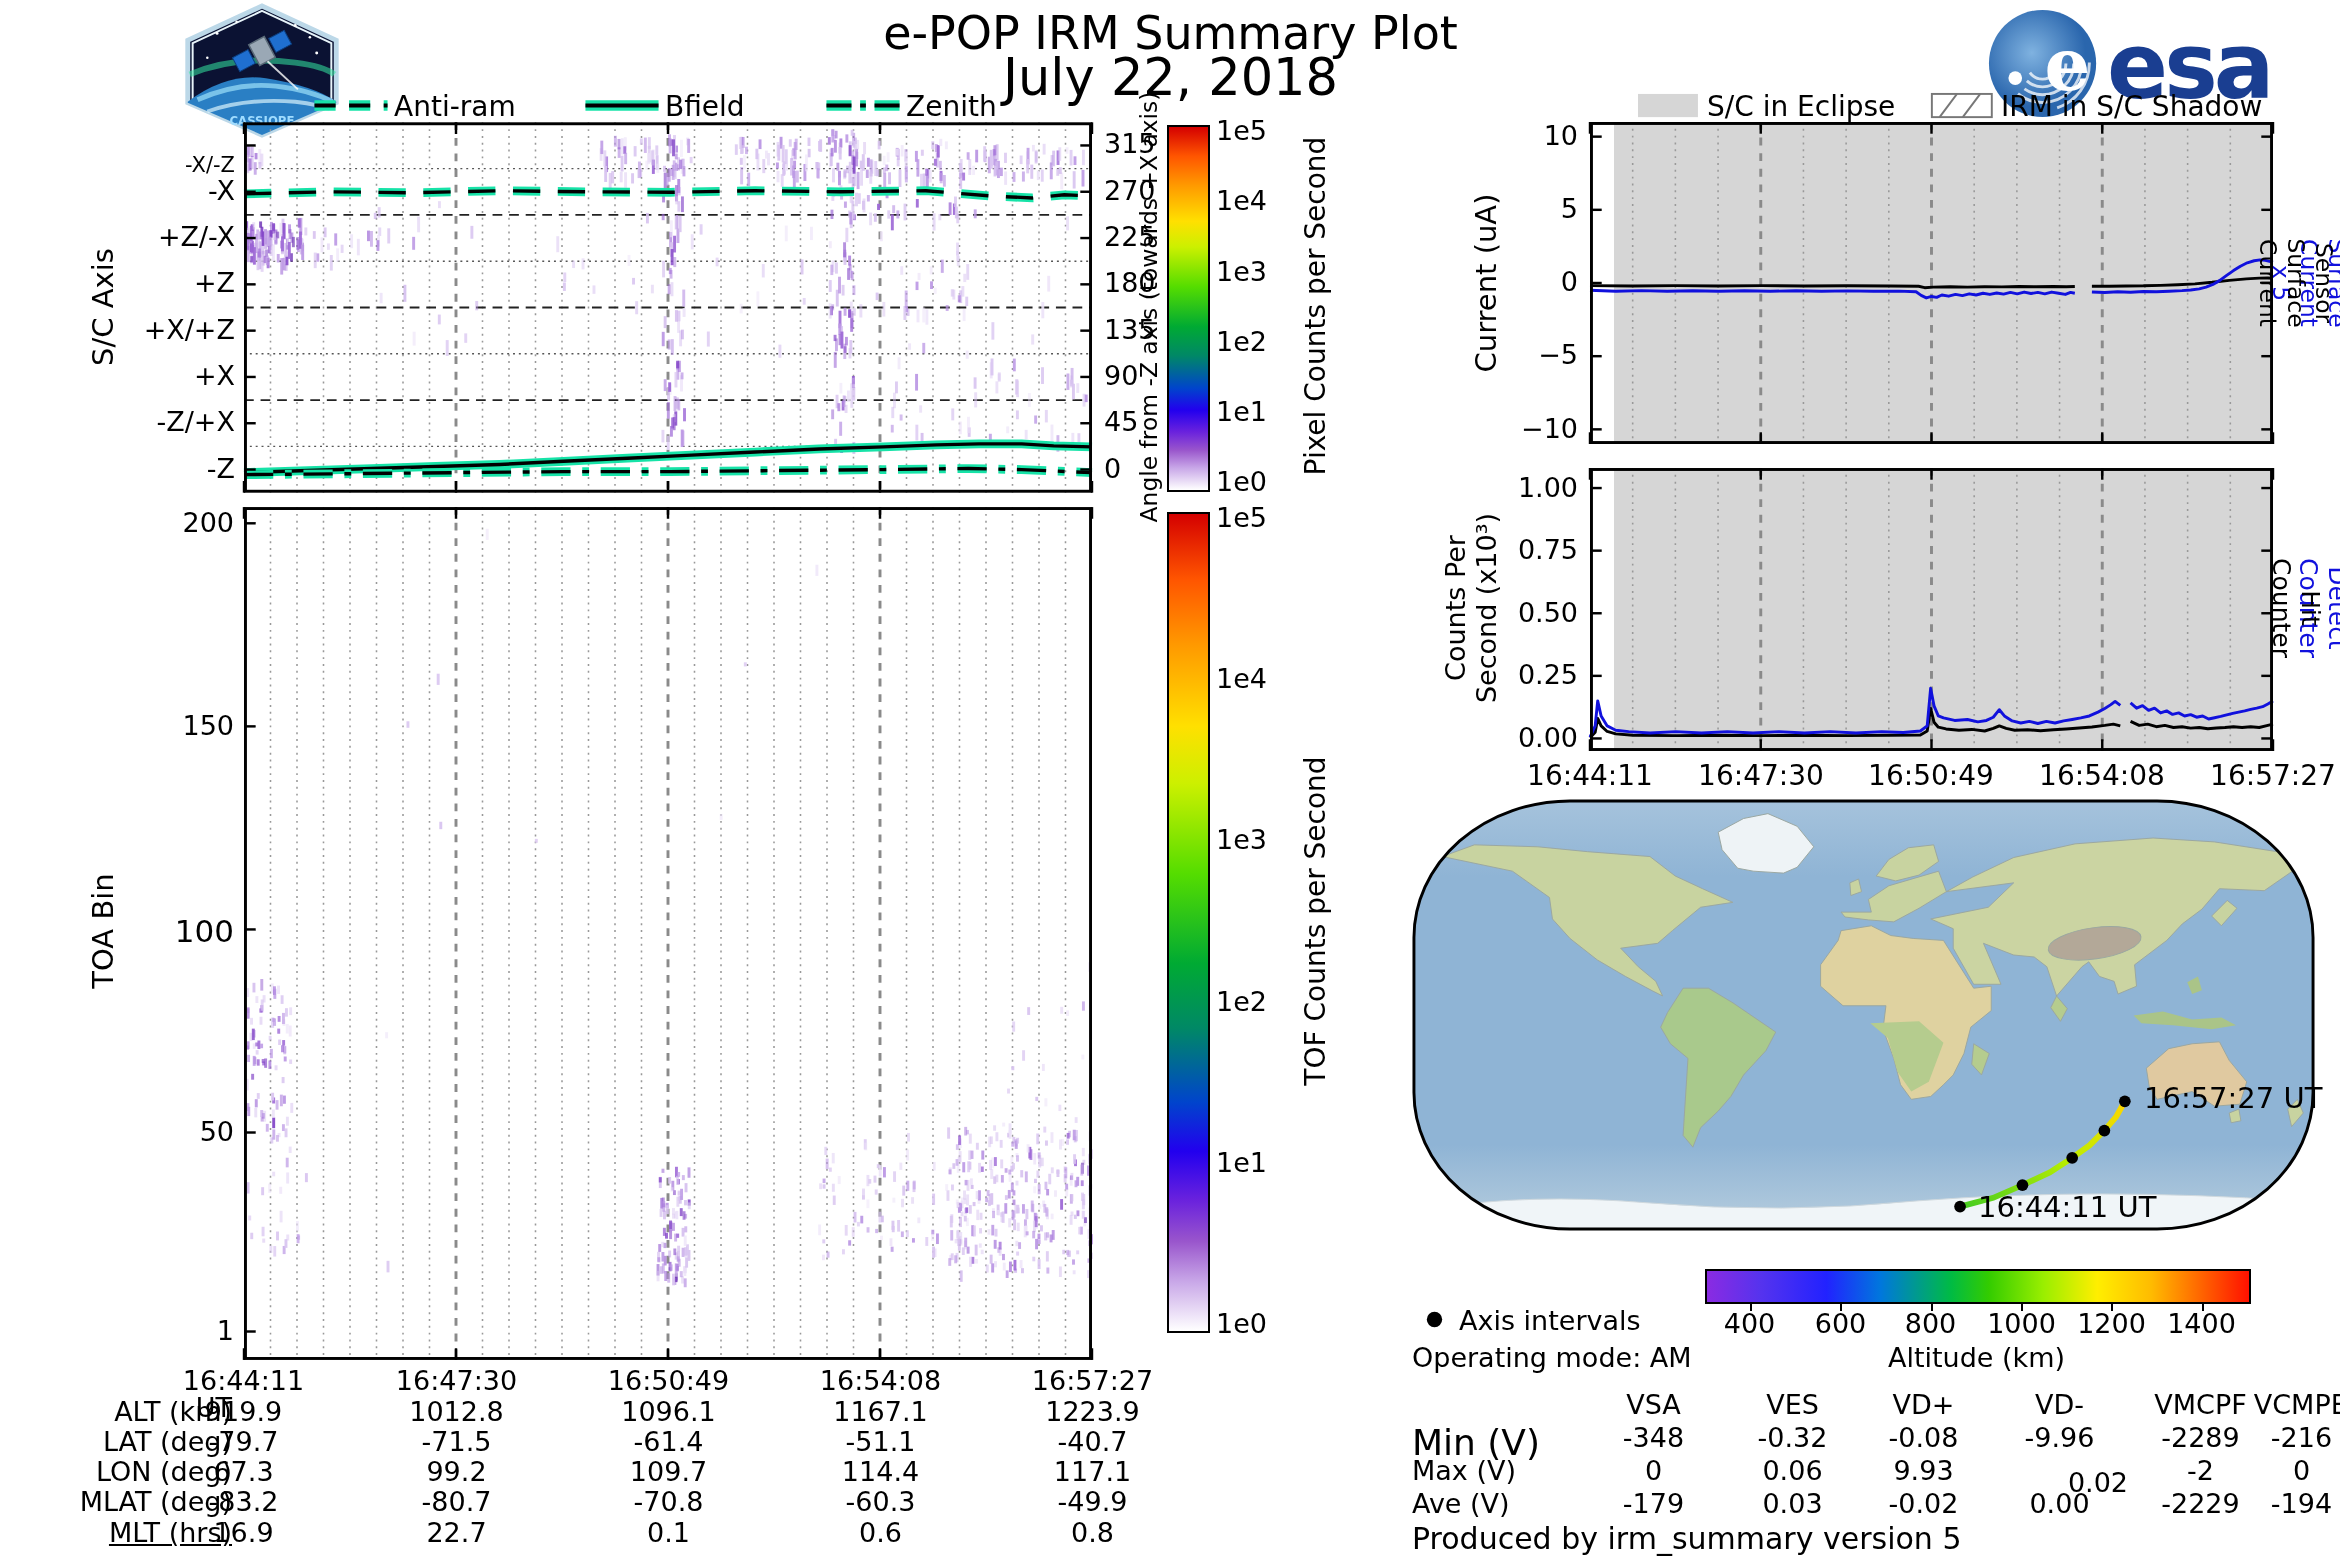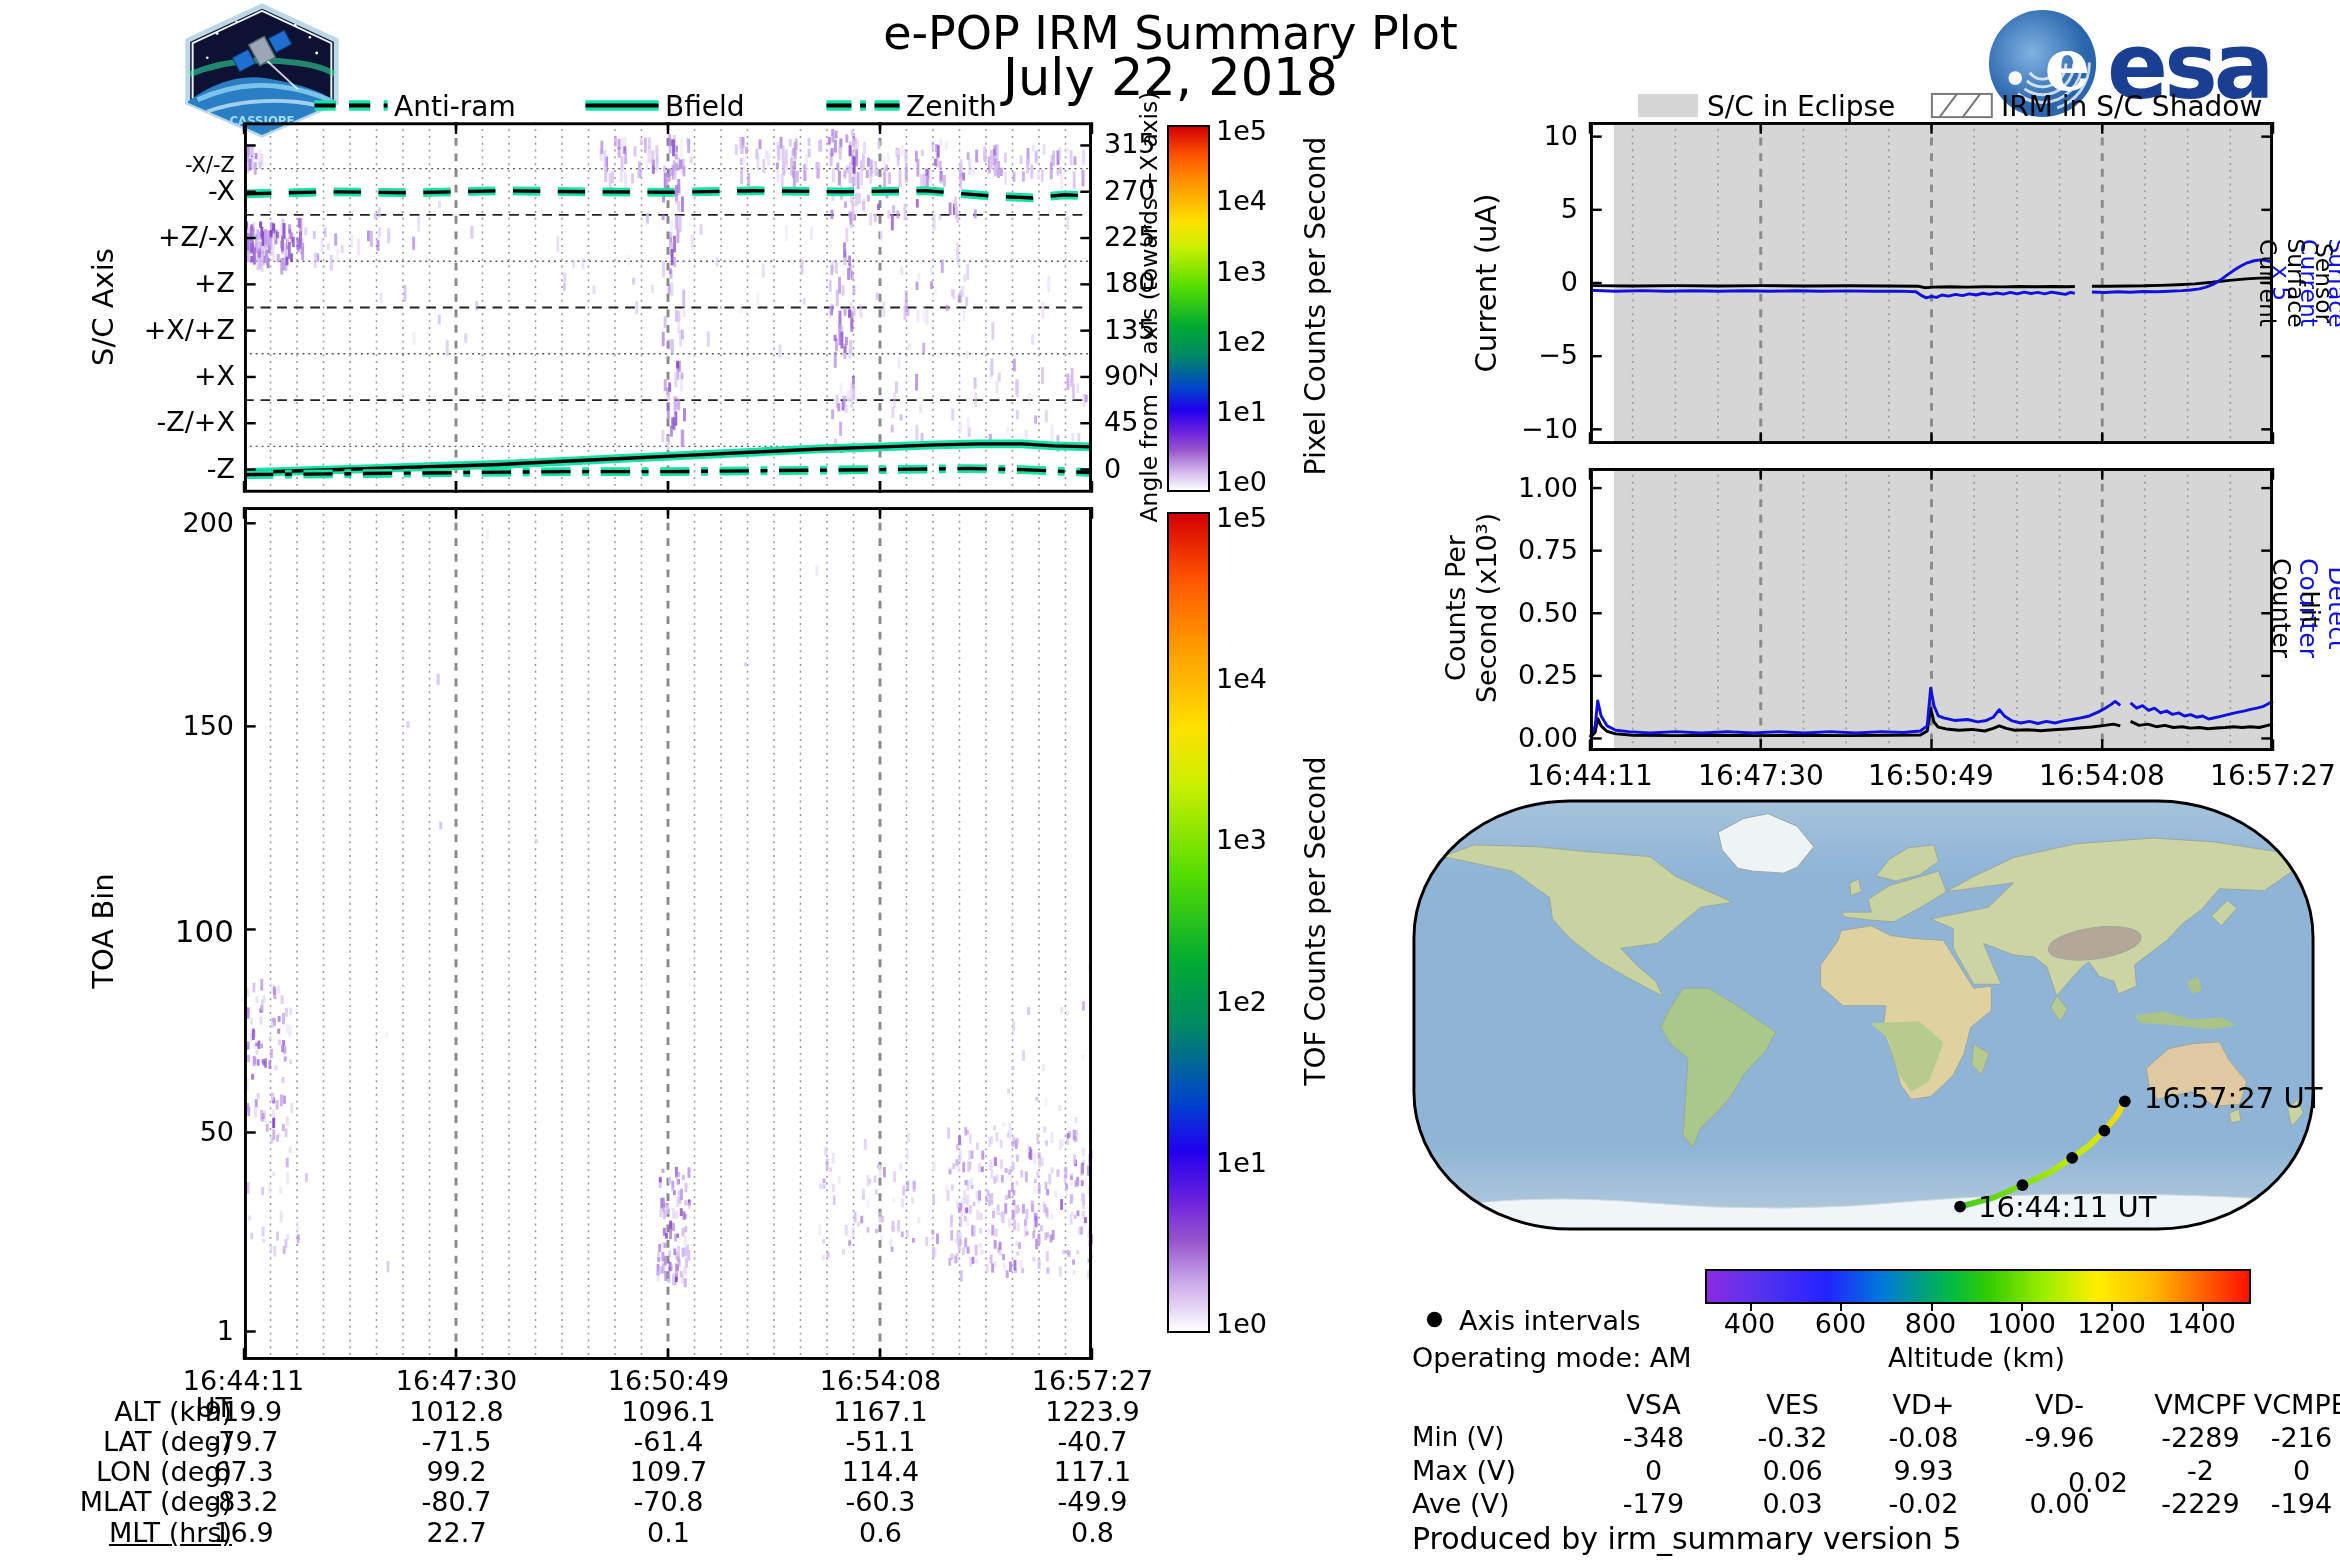--- a/index.html
+++ b/index.html
@@ -1703,21 +1703,21 @@
       <div class="tick" style="left: 354px; top: 1517px; width: 205px; text-align: center; font-size: 27px;">22.7</div>
       <div class="tick" style="left: 566px; top: 1517px; width: 205px; text-align: center; font-size: 27px;">0.1</div>
       <div class="tick" style="left: 778px; top: 1517px; width: 205px; text-align: center; font-size: 27px;">0.6</div>
       <div class="tick" style="left: 990px; top: 1517px; width: 205px; text-align: center; font-size: 27px;">0.8</div>
       <div class="tick" style="left: 1585px; top: 1389px; width: 137px; text-align: center; font-size: 27px;">VSA</div>
       <div class="tick" style="left: 1724px; top: 1389px; width: 137px; text-align: center; font-size: 27px;">VES</div>
       <div class="tick" style="left: 1855px; top: 1389px; width: 137px; text-align: center; font-size: 27px;">VD+</div>
       <div class="tick" style="left: 1991px; top: 1389px; width: 137px; text-align: center; font-size: 27px;">VD-</div>
       <div class="tick" style="left: 2132px; top: 1389px; width: 137px; text-align: center; font-size: 27px;">VMCPF</div>
       <div class="tick" style="left: 2233px; top: 1389px; width: 137px; text-align: center; font-size: 27px;">VCMPB</div>
-      <div class="tick" style="left: 1412px; top: 1422px; font-size: 26px;">Min (V)</div>
+      <div class="tick" style="left: 1412px; top: 1422px; font-size: 36px;">Min (V)</div>
       <div class="tick" style="left: 1585px; top: 1422px; width: 137px; text-align: center; font-size: 27px;">-348</div>
       <div class="tick" style="left: 1724px; top: 1422px; width: 137px; text-align: center; font-size: 27px;">-0.32</div>
       <div class="tick" style="left: 1855px; top: 1422px; width: 137px; text-align: center; font-size: 27px;">-0.08</div>
       <div class="tick" style="left: 1991px; top: 1422px; width: 137px; text-align: center; font-size: 27px;">-9.96</div>
       <div class="tick" style="left: 2132px; top: 1422px; width: 137px; text-align: center; font-size: 27px;">-2289</div>
       <div class="tick" style="left: 2233px; top: 1422px; width: 137px; text-align: center; font-size: 27px;">-216</div>
       <div class="tick" style="left: 1412px; top: 1455px; font-size: 27px;">Max (V)</div>
       <div class="tick" style="left: 1585px; top: 1455px; width: 137px; text-align: center; font-size: 27px;">0</div>
       <div class="tick" style="left: 1724px; top: 1455px; width: 137px; text-align: center; font-size: 27px;">0.06</div>
       <div class="tick" style="left: 1855px; top: 1455px; width: 137px; text-align: center; font-size: 27px;">9.93</div>

